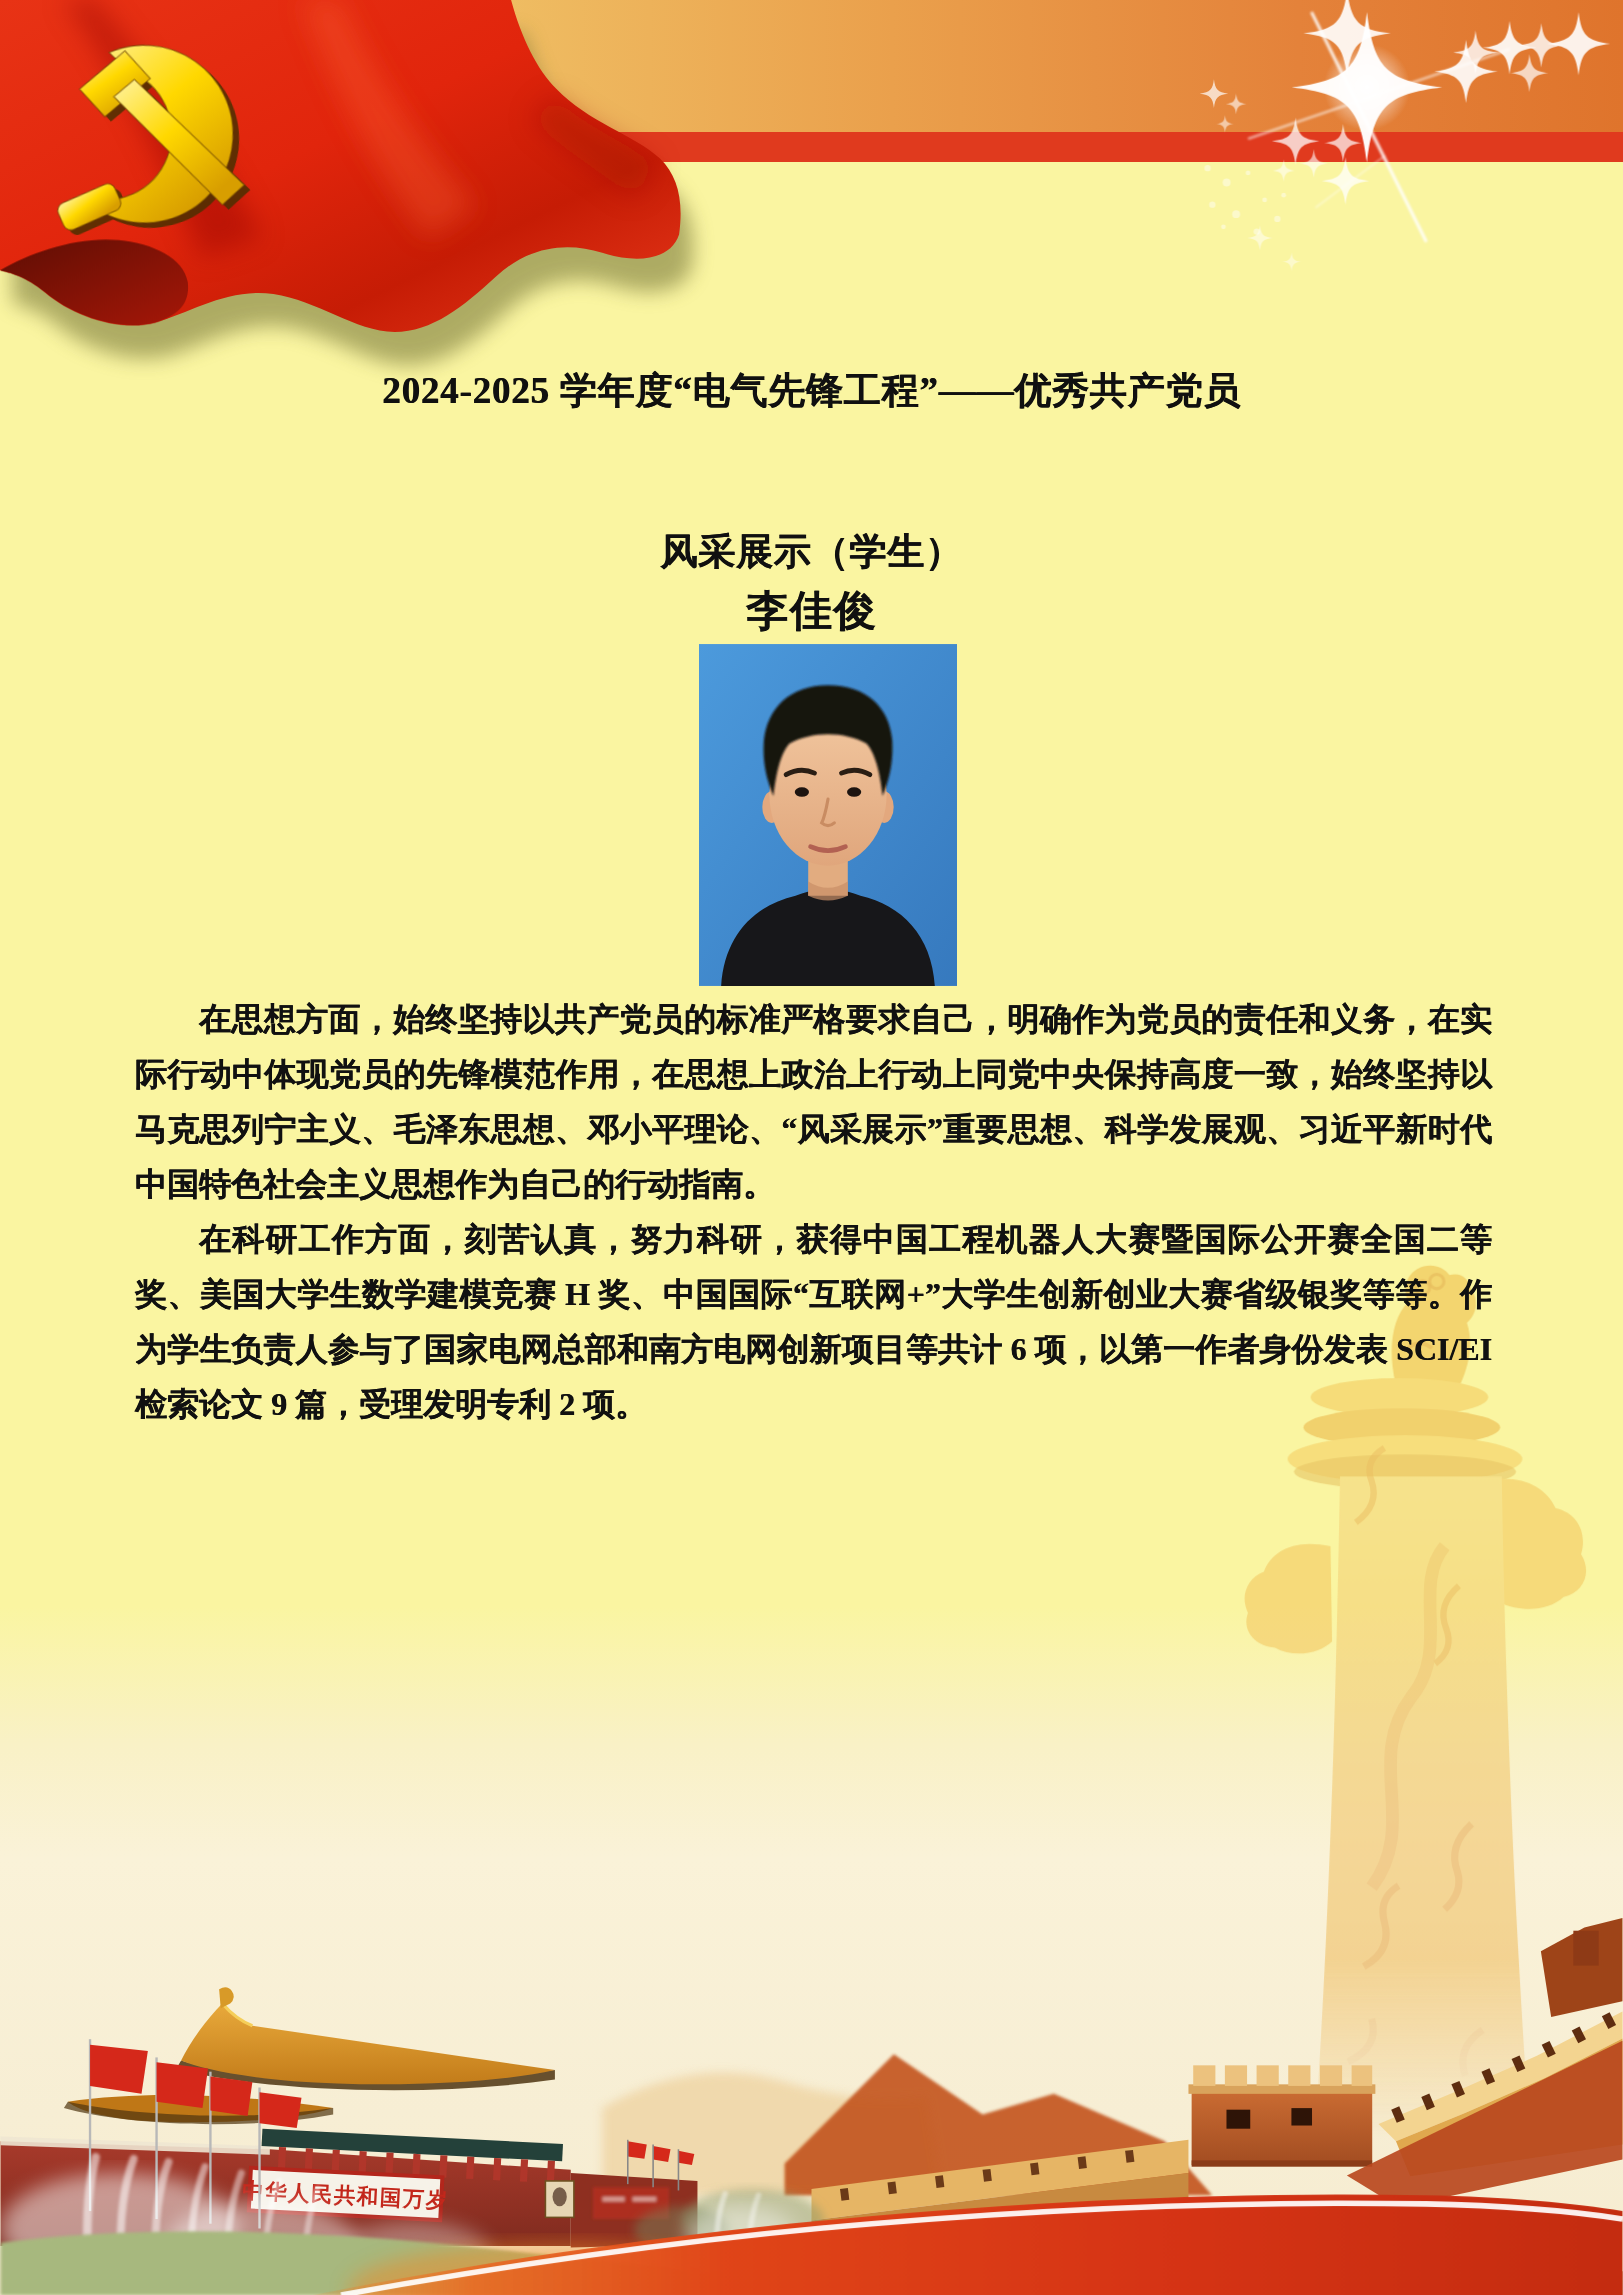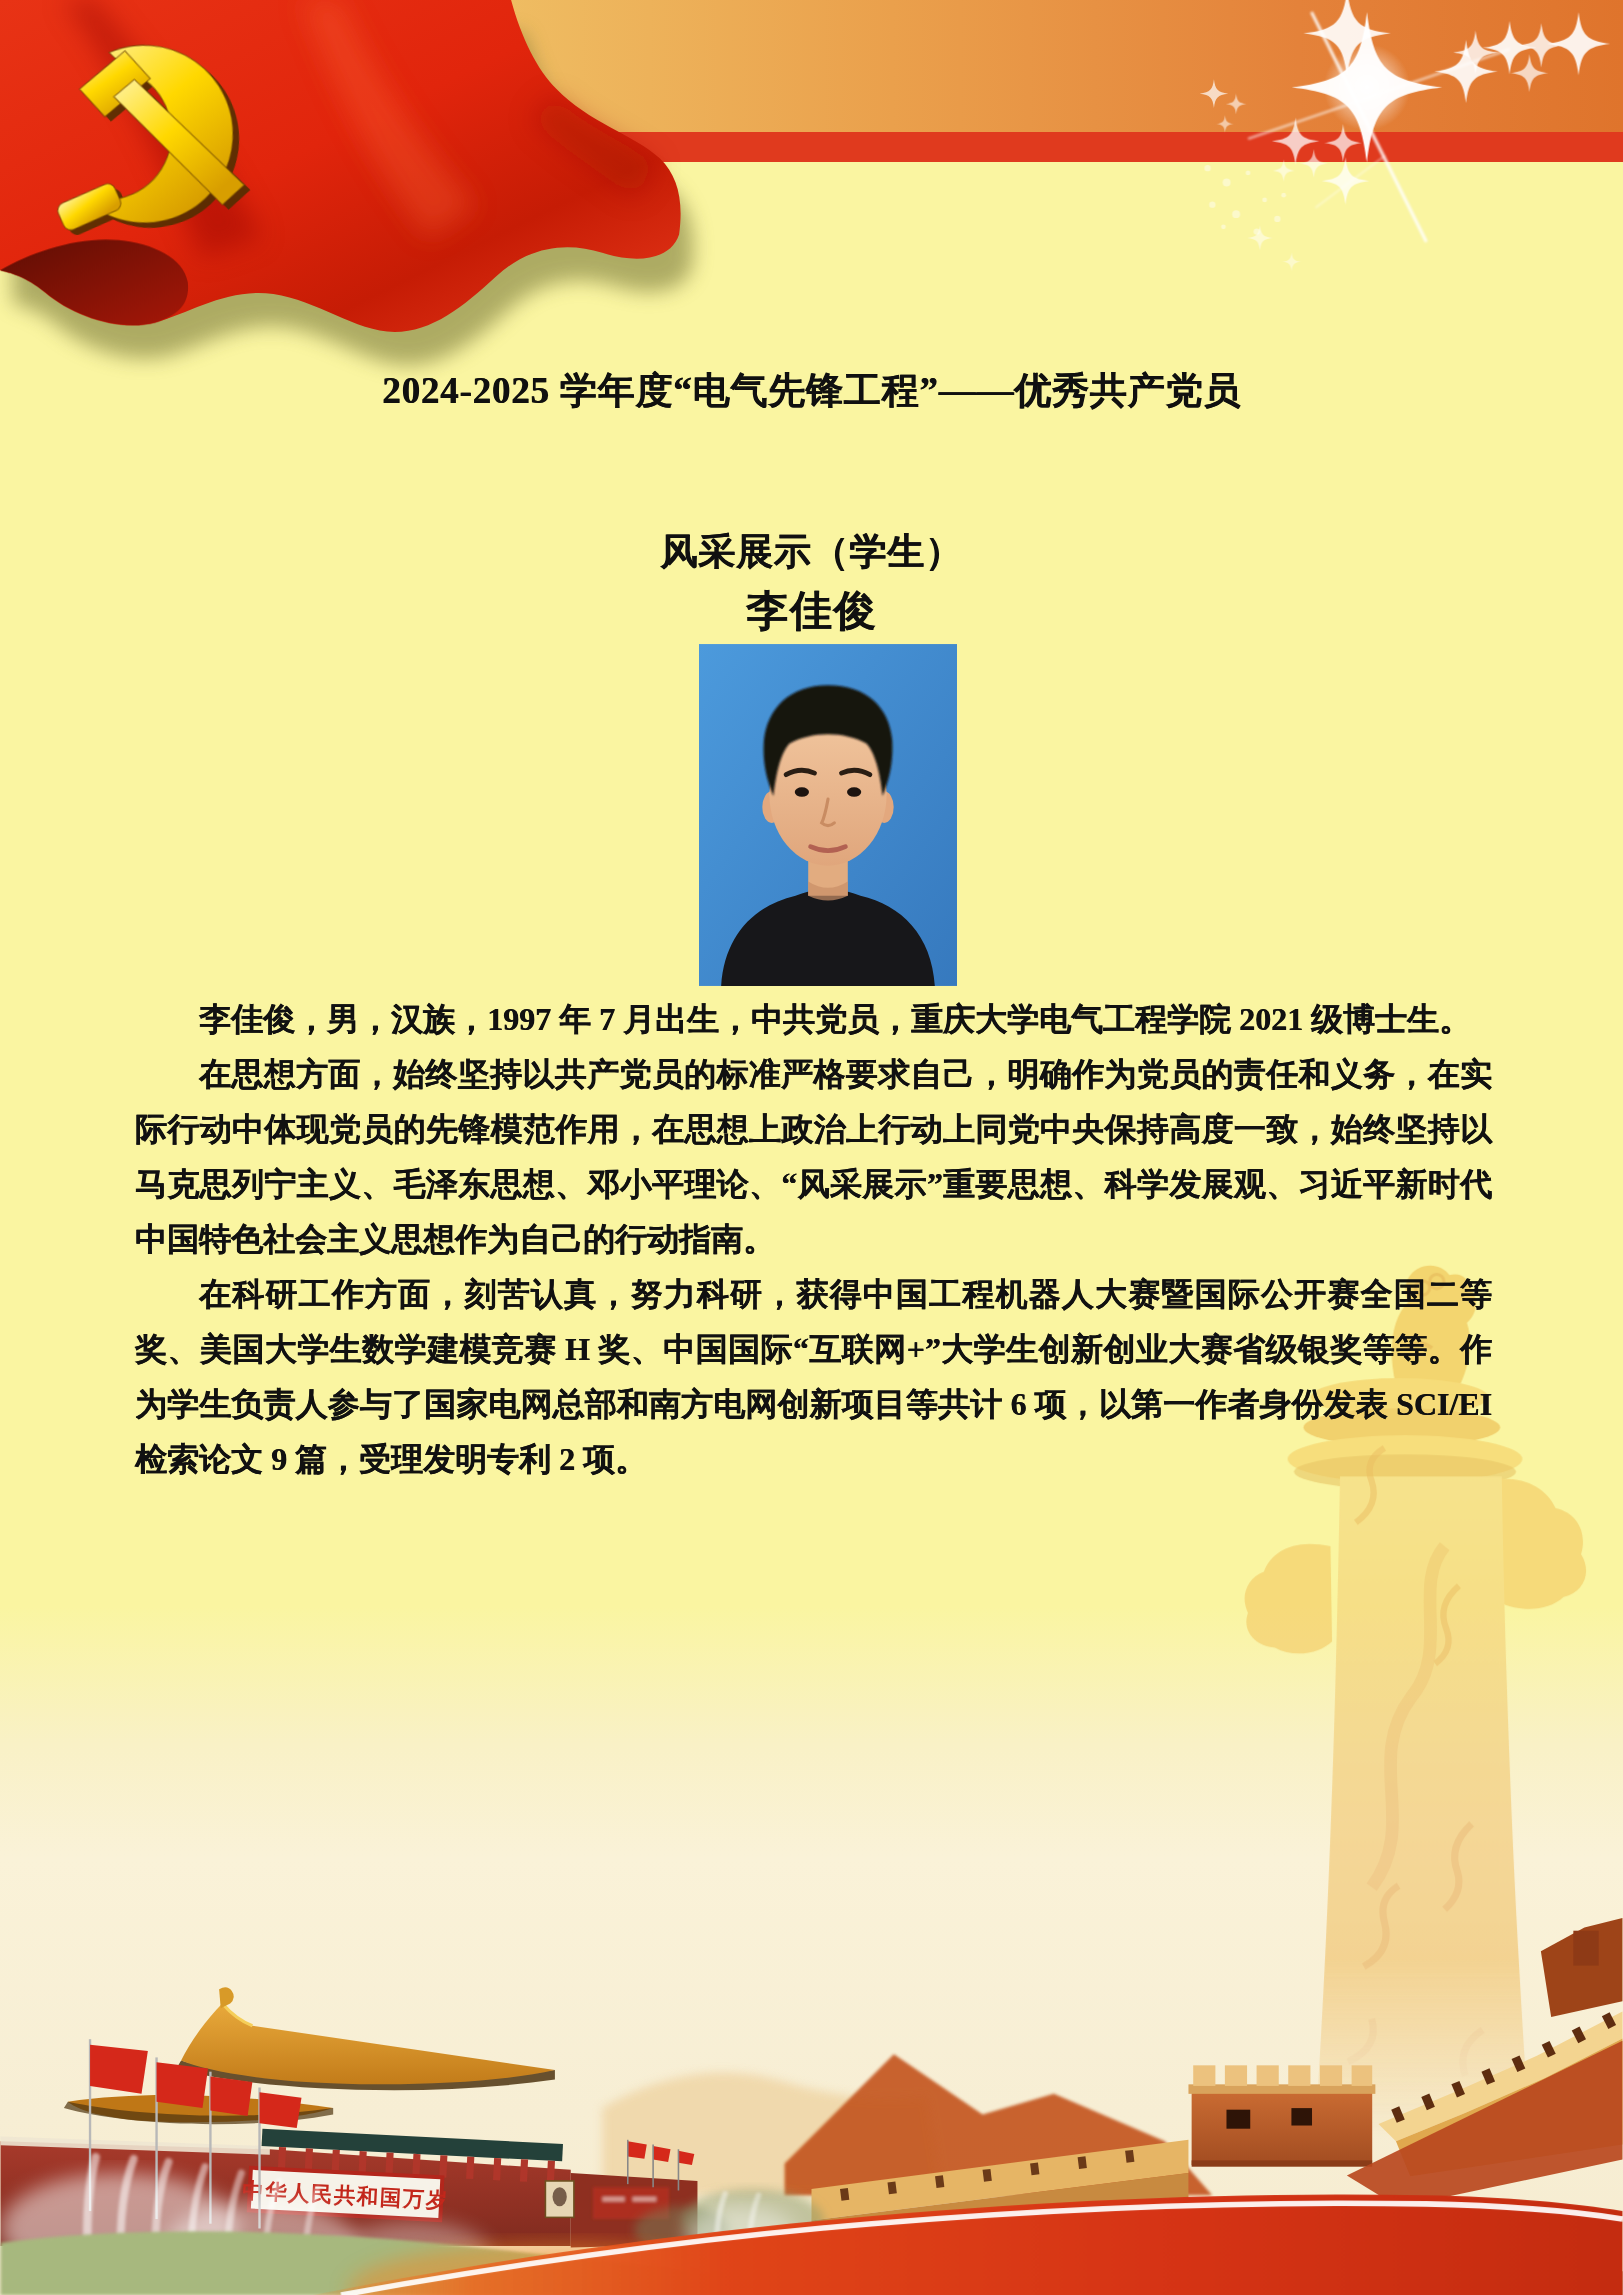--- a/index.html
+++ b/index.html
@@ -442,19 +442,18 @@
         <path d="M180,163 q18,-8 36,2" stroke="#2A1E14" stroke-width="6" fill="none" stroke-linecap="round"></path>
         <ellipse cx="130" cy="187" rx="9" ry="6" fill="#1D1410"></ellipse>
         <ellipse cx="196" cy="187" rx="9" ry="6" fill="#1D1410"></ellipse>
         <path d="M163,196 q-4,22 -8,30 q8,7 16,0" stroke="#C98C62" stroke-width="4" fill="none" stroke-linecap="round"></path>
         <path d="M141,256 q22,10 44,0" stroke="#B26152" stroke-width="6" fill="none" stroke-linecap="round"></path>
       </g>
     </svg>
   </div>
 
   <div class="abs content">
-    <p>李佳俊，男，汉族，1997 年 7 月出生，中共党员，重庆大学电气工程学院 2021 级博士生。</p>
     <p>在思想方面，始终坚持以共产党员的标准严格要求自己，明确作为党员的责任和义务，在实际行动中体现党员的先锋模范作用，在思想上政治上行动上同党中央保持高度一致，始终坚持以马克思列宁主义、毛泽东思想、邓小平理论、“风采展示”重要思想、科学发展观、习近平新时代中国特色社会主义思想作为自己的行动指南。</p>
     <p>在科研工作方面，刻苦认真，努力科研，获得中国工程机器人大赛暨国际公开赛全国二等奖、美国大学生数学建模竞赛 H 奖、中国国际“互联网+”大学生创新创业大赛省级银奖等等。作为学生负责人参与了国家电网总部和南方电网创新项目等共计 6 项，以第一作者身份发表 SCI/EI 检索论文 9 篇，受理发明专利 2 项。</p>
   </div>
 
 </div>
 
 
 </body></html>

